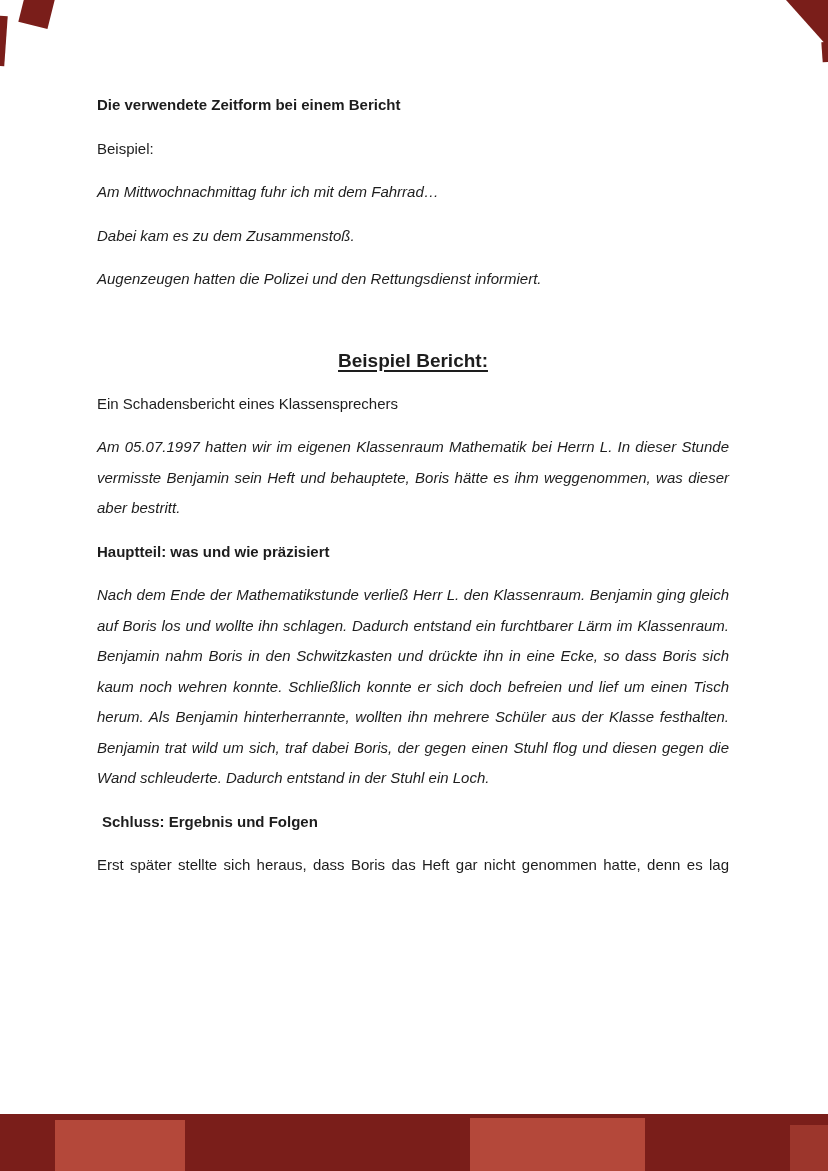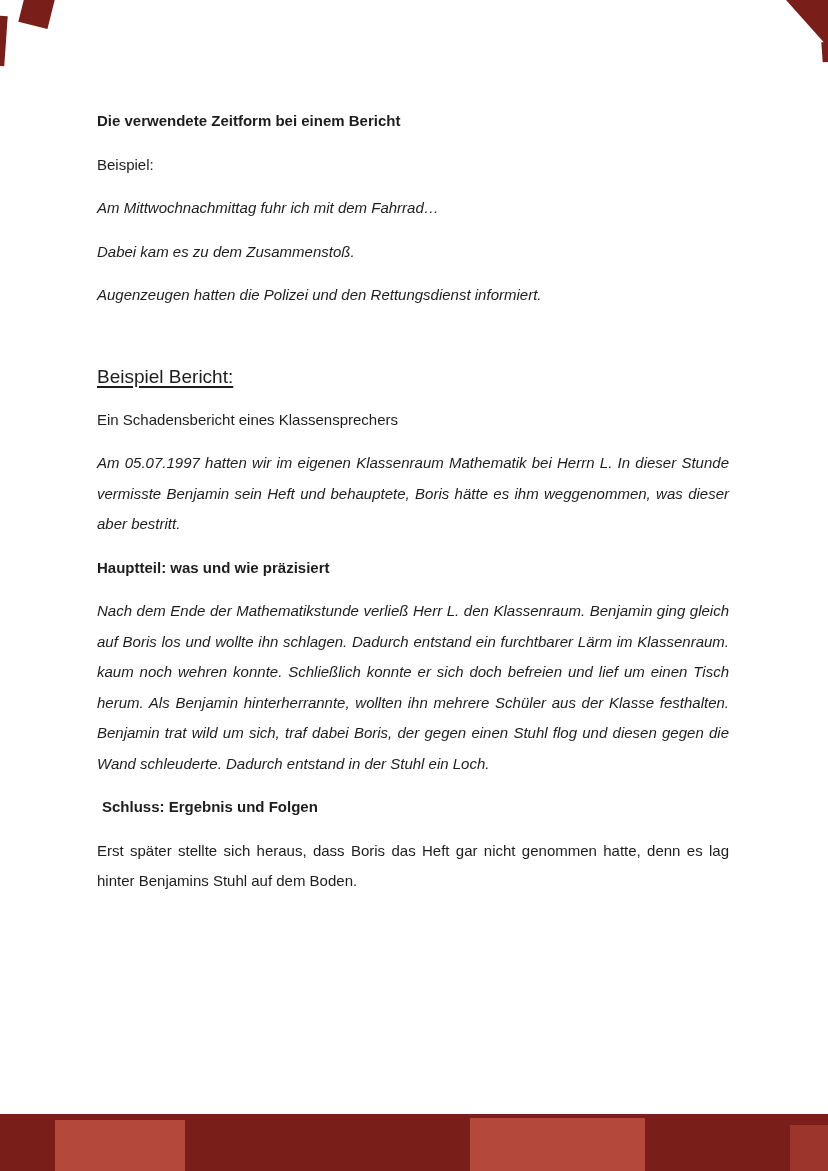--- a/index.html
+++ b/index.html
@@ -8,38 +8,38 @@
     width:828px;height:1171px;
     background:#ffffff;
     position:relative;
     overflow:hidden;
     font-family:"Liberation Sans", sans-serif;
     color:#1d1d1d;
     -webkit-font-smoothing:antialiased;
   }
   .doc{
     position:absolute;
-    left:97px; top:16px;
+    left:97px; top:0;
     width:632px;
     padding-top:90px;
   }
   .block{
     font-size:15px;
     line-height:30.5px;
     margin:0 0 13px 0;
   }
   .bold{font-weight:700;}
   .italic{font-style:italic;}
   .jline{text-align:justify;text-align-last:justify;}
   .jline.last{text-align-last:left;}
   .doc-title{
     font-size:19px;
     line-height:31px;
-    font-weight:400;
-    text-align:left;
+    font-weight:700;
+    text-align:center;
     text-decoration:underline;
     text-decoration-thickness:2px;
     text-underline-offset:3px;
     margin:50px 0 13px 0;
   }
   .centered{text-align:left;}
   .indent-sm{padding-left:5px;}
   
   .deco{position:absolute;}
   .deco.tl{
@@ -101,26 +101,26 @@
       <div class="jline">Am 05.07.1997 hatten wir im eigenen Klassenraum Mathematik bei Herrn L. In dieser Stunde</div>
       <div class="jline">vermisste Benjamin sein Heft und behauptete, Boris hätte es ihm weggenommen, was dieser</div>
       <div class="jline last">aber bestritt.</div>
     </div>
 
   <div class="block bold">Hauptteil: was und wie präzisiert</div>
 
   <div class="block italic">
       <div class="jline">Nach dem Ende der Mathematikstunde verließ Herr L. den Klassenraum. Benjamin ging gleich</div>
       <div class="jline">auf Boris los und wollte ihn schlagen. Dadurch entstand ein furchtbarer Lärm im Klassenraum.</div>
+      <div class="jline">Benjamin nahm Boris in den Schwitzkasten und drückte ihn in eine Ecke, so dass Boris sich</div>
       <div class="jline">kaum noch wehren konnte. Schließlich konnte er sich doch befreien und lief um einen Tisch</div>
       <div class="jline">herum. Als Benjamin hinterherrannte, wollten ihn mehrere Schüler aus der Klasse festhalten.</div>
       <div class="jline">Benjamin trat wild um sich, traf dabei Boris, der gegen einen Stuhl flog und diesen gegen die</div>
       <div class="jline last">Wand schleuderte. Dadurch entstand in der Stuhl ein Loch.</div>
     </div>
 
   <div class="block bold indent-sm">Schluss: Ergebnis und Folgen</div>
 
   <div class="block">
       <div class="jline">Erst später stellte sich heraus, dass Boris das Heft gar nicht genommen hatte, denn es lag</div>
-      <div class="jline last">hinter Benjamins Stuhl auf dem Boden.</div>
     </div>
 
 </div>
 
 </body></html>

